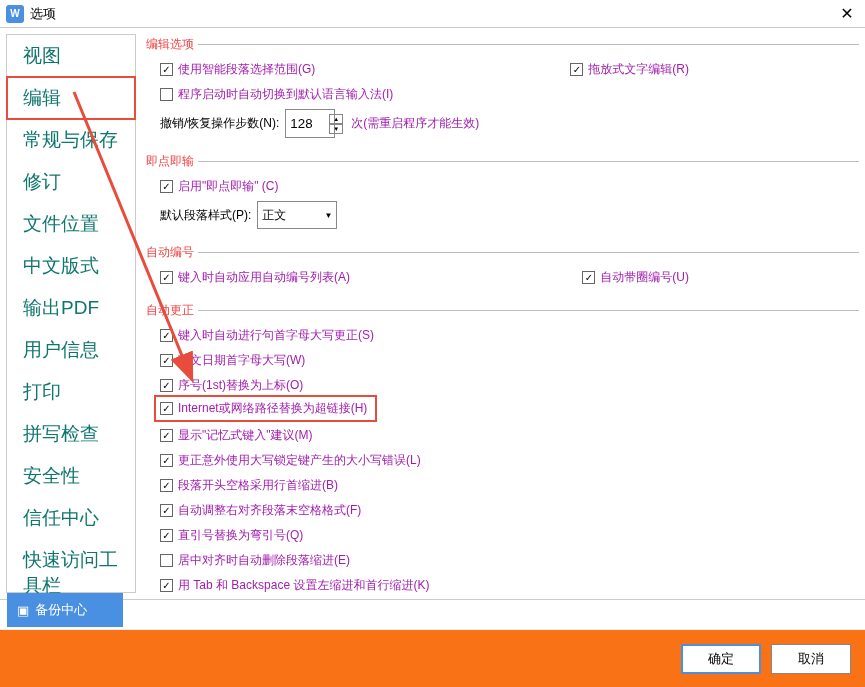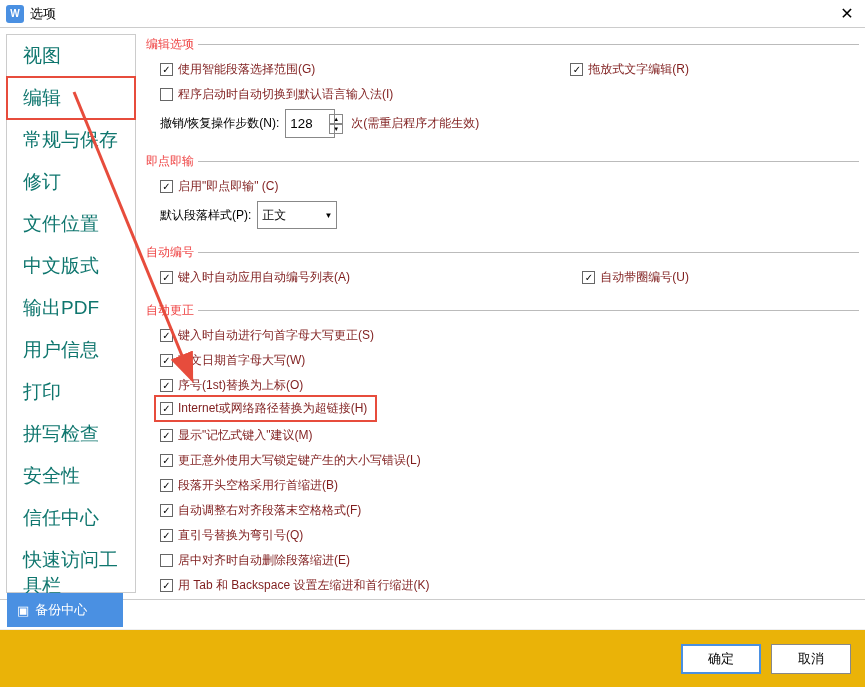--- a/index.html
+++ b/index.html
@@ -14,28 +14,28 @@
     .sidebar-item.highlighted { outline: 2px solid #e74c3c; outline-offset: -1px; }
     .content { flex: 1; padding: 6px 6px 6px 10px; overflow-y: hidden; }
     fieldset { border: none; border-top: 1px solid #bbb; margin: 2px 0 8px 0; padding: 0; }
     legend { padding: 0 4px 0 0; font-size: 12px; color: #ef4444; }
     .section-body { padding: 6px 0 2px 14px; }
     .row { display: flex; align-items: center; margin-bottom: 5px; min-height: 20px; }
     .row.wide { justify-content: space-between; padding-right: 140px; }
     .checkbox { display: inline-flex; align-items: center; margin-right: 30px; cursor: pointer; }
     .checkbox .box { width: 13px; height: 13px; border: 1px solid #666; margin-right: 5px; display: flex; align-items: center; justify-content: center; font-size: 10px; color: #000; }
     .checkbox.highlighted { outline: 2px solid #e74c3c; padding: 3px 8px 3px 4px; margin: -3px -6px 0 -4px; }
-    .label-text { font-size: 12px; color: #7f1d1d; }
+    .label-text { font-size: 12px; color: #a21caf; }
     .inline-label { margin-right: 6px; }
     .input-num { width: 50px; height: 29px; border: 1px solid #888; padding: 0 4px; margin-right: 8px; }
     .select { width: 80px; height: 28px; border: 1px solid #888; padding: 0 4px; display: inline-flex; align-items: center; justify-content: space-between; margin-right: 4px; }
     .select .arrow { font-size: 8px; }
     .ribbon-btn { width: 116px; height: 34px; background: #4a90e2; color: #fff; display: flex; align-items: center; padding: 0 10px; cursor: pointer; font-size: 13px; }
     .ribbon-btn .icon { margin-right: 6px; }
-    .bottom-bar { position: absolute; bottom: 0; left: 0; width: 100%; height: 58px; display: flex; align-items: center; justify-content: flex-end; padding: 12px 14px; background: #eab308; border-top: 1px solid #eee; }
+    .bottom-bar { position: absolute; bottom: 0; left: 0; width: 100%; height: 58px; display: flex; align-items: center; justify-content: flex-end; padding: 12px 14px; background: #f97316; border-top: 1px solid #eee; }
     .btn { width: 80px; height: 30px; border: 1px solid #888; background: #fff; margin-left: 10px; cursor: pointer; display: flex; align-items: center; justify-content: center; font-size: 13px; }
     .btn.primary { border: 2px solid #4a90e2; }
     .arrow-line { position: absolute; left: 72px; top: 90px; pointer-events: none; z-index: 100; }
     .spinner { display: inline-flex; flex-direction: column; width: 14px; margin-left: -14px; margin-right: 8px; }
     .spinner span { height: 10px; border: 1px solid #888; font-size: 6px; text-align: center; line-height: 8px; cursor: pointer; }
     .below-sidebar { position: absolute; left: 7px; bottom: 60px; }
   </style>
 </head>
 <body>
 

